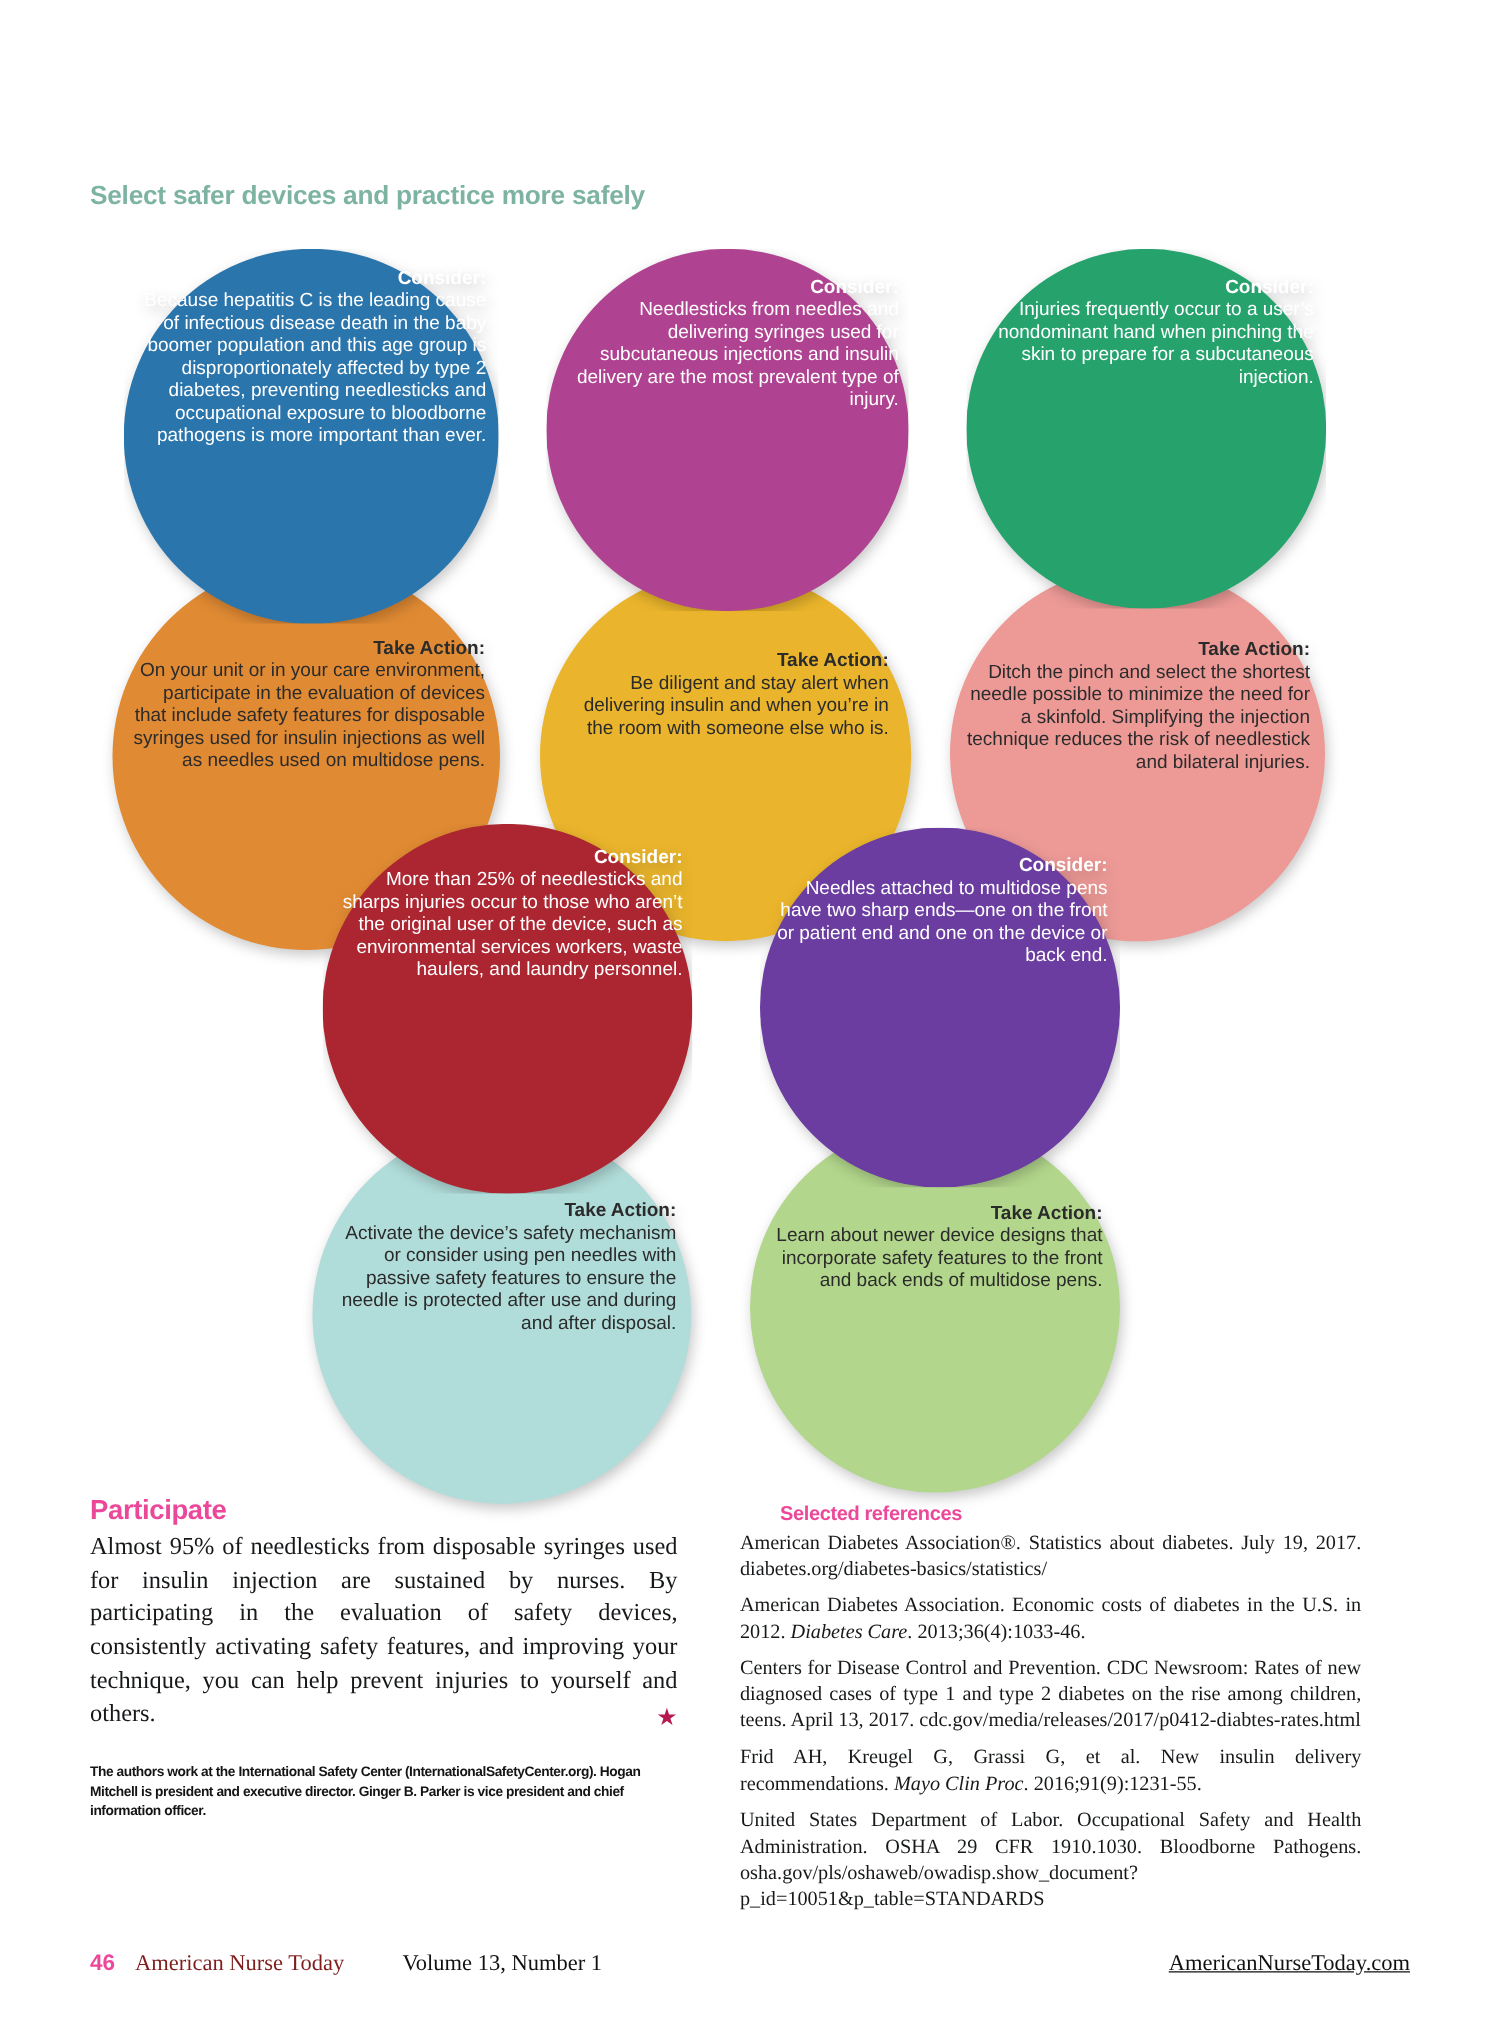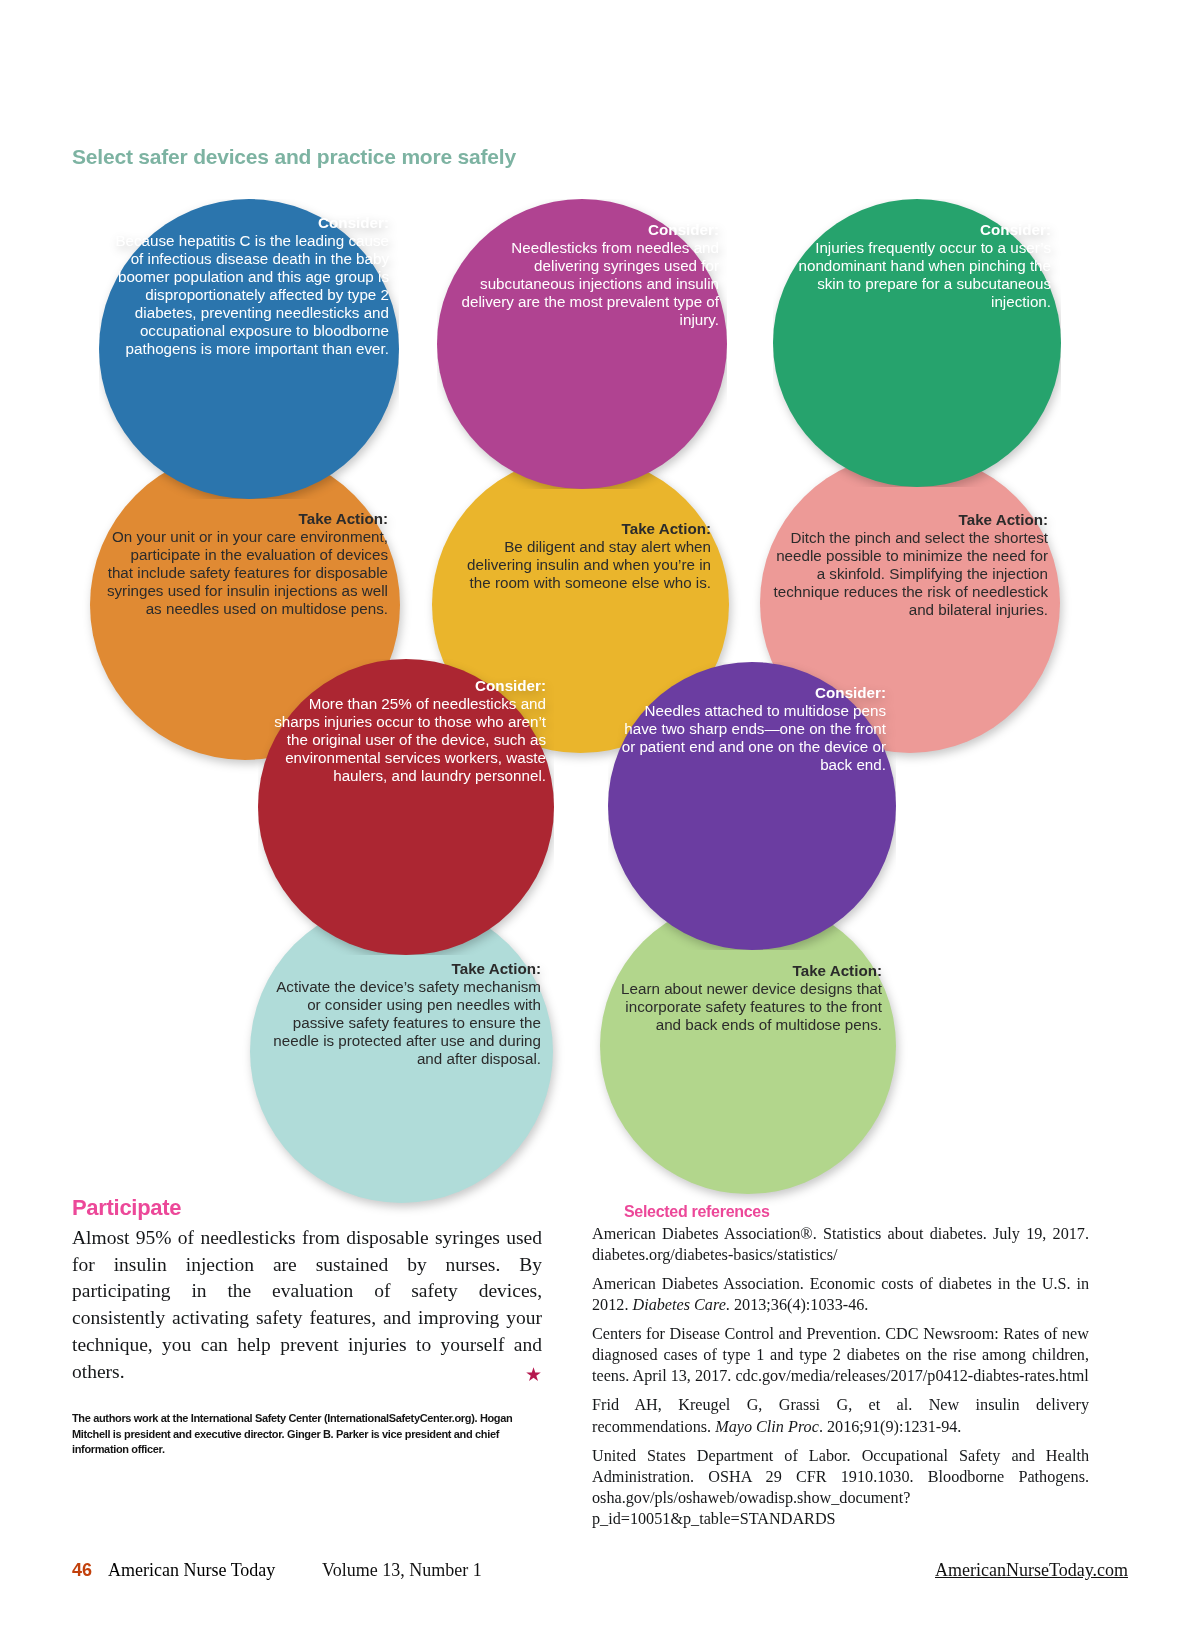--- a/index.html
+++ b/index.html
@@ -131,26 +131,26 @@
   #footer {
     position: absolute;
     left: 0;
     top: 1560px;
     width: 1200px;
     height: 40px;
     font-family: "Liberation Serif", serif;
   }
   #footer-page-num {
     position: absolute; left: 72px; top: 0;
-    font-size: 18px; font-weight: bold; color: #c2410c;
+    font-size: 18px; font-weight: bold; color: #ec4899;
     font-family: "Liberation Sans", sans-serif;
   }
   #footer-pub {
     position: absolute; left: 108px; top: 0;
-    font-size: 18px; color: #000000;
+    font-size: 18px; color: #7f1d1d;
   }
   #footer-volume {
     position: absolute; left: 322px; top: 0;
     font-size: 18px; color: #111; text-align: right;
   }
   #footer-site {
     position: absolute; right: 72px; top: 0;
     font-size: 18px; color: #111; text-decoration: underline;
   }
 </style>
@@ -253,21 +253,21 @@
     </div>
     <div id="author-note">The authors work at the International Safety Center (InternationalSafetyCenter.org). Hogan Mitchell is president and executive director. Ginger B. Parker is vice president and chief information officer.</div>
   </div>
 
   <div id="col-right">
     <div class="sec-head" id="references-heading">Selected references</div>
     <div id="reference-list">
         <div class="ref"><span>American Diabetes Association®. Statistics about diabetes. July 19, 2017. diabetes.org/diabetes-basics/statistics/</span></div>
         <div class="ref"><span>American Diabetes Association. Economic costs of diabetes in the U.S. in 2012. </span><i>Diabetes Care</i><span>. 2013;36(4):1033-46.</span></div>
         <div class="ref"><span>Centers for Disease Control and Prevention. CDC Newsroom: Rates of new diagnosed cases of type 1 and type 2 diabetes on the rise among children, teens. April 13, 2017. cdc.gov/media/releases/2017/p0412-diabtes-rates.html</span></div>
-        <div class="ref"><span>Frid AH, Kreugel G, Grassi G, et al. New insulin delivery recommendations. </span><i>Mayo Clin Proc</i><span>. 2016;91(9):1231-94.</span></div>
+        <div class="ref"><span>Frid AH, Kreugel G, Grassi G, et al. New insulin delivery recommendations. </span><i>Mayo Clin Proc</i><span>. 2016;91(9):1231-55.</span></div>
         <div class="ref"><span>United States Department of Labor. Occupational Safety and Health Administration. OSHA 29 CFR 1910.1030. Bloodborne Pathogens. osha.gov/pls/oshaweb/owadisp.show_document?p_id=10051&amp;p_table=STANDARDS</span></div>
       </div>
   </div>
 
 </div>
 
 <div id="footer">
   <span id="footer-page-num">46</span>
   <span id="footer-pub">American Nurse Today</span>
   <span id="footer-volume">Volume 13, Number 1</span>

